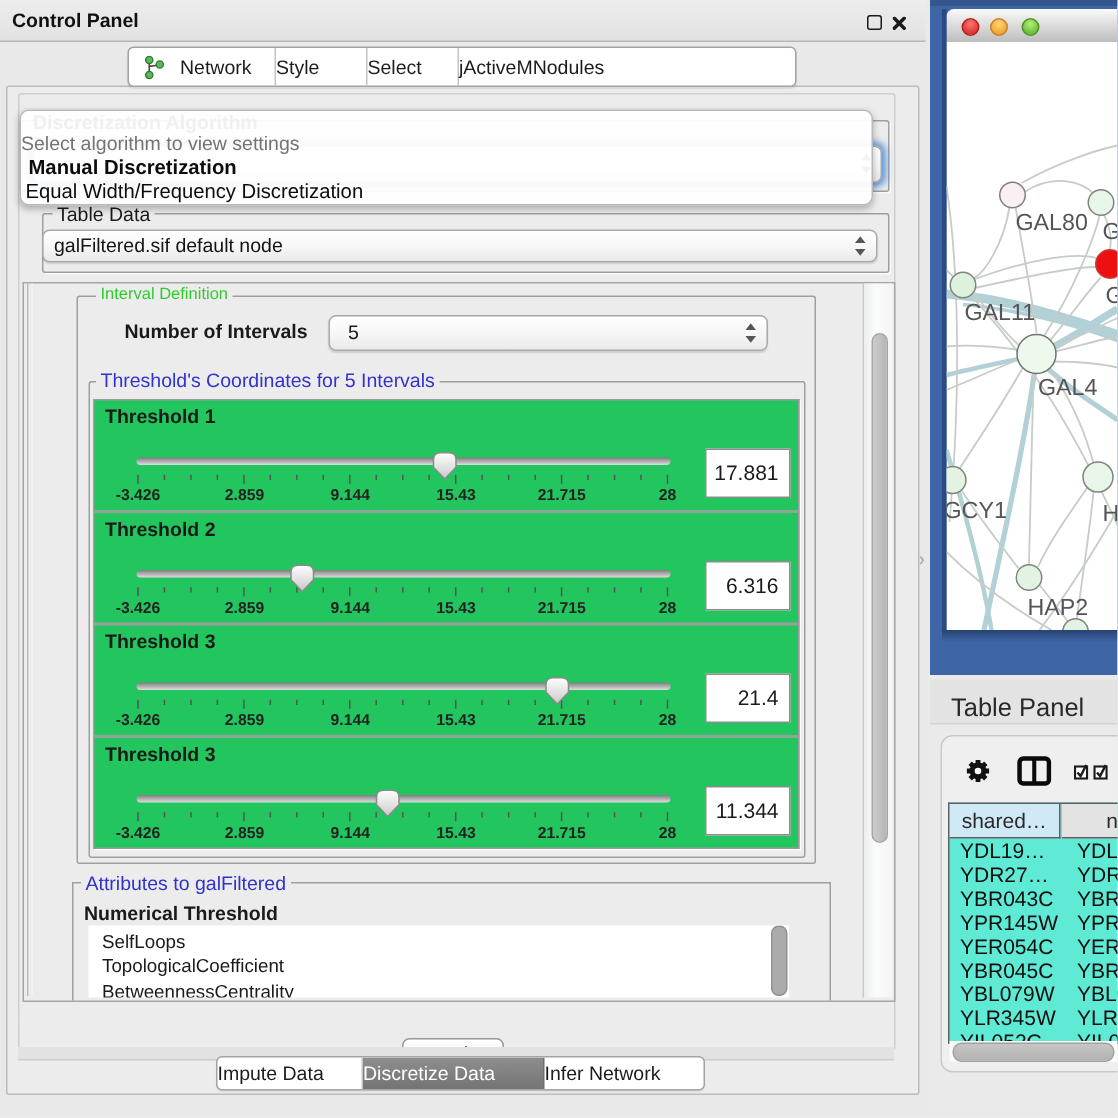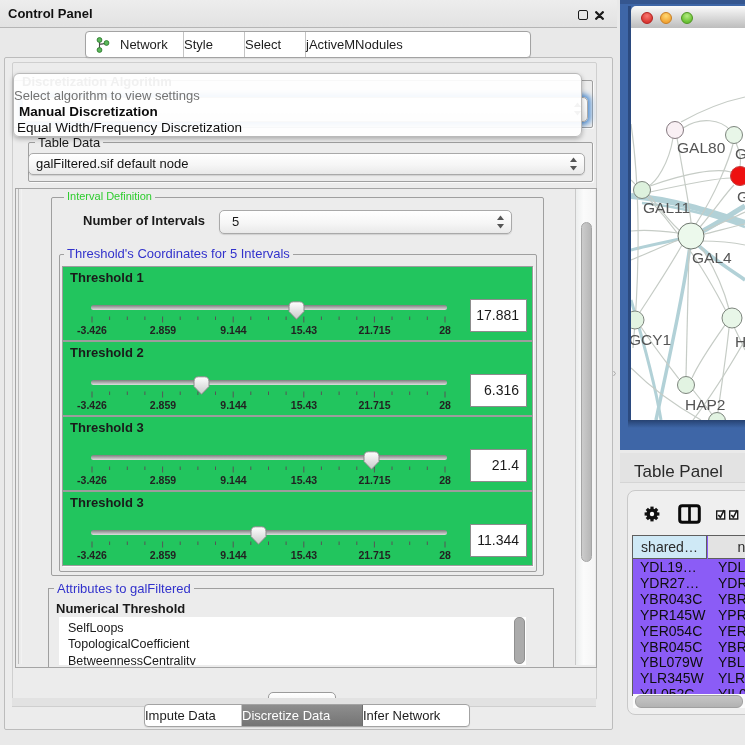--- a/index.html
+++ b/index.html
@@ -395,21 +395,21 @@
   <line x1="11.5" y1="2" x2="11.5" y2="18" stroke="#0a0a0a" stroke-width="2.7"></line>
 </svg>
 
 <svg class="abs" style="left:716px;top:509px" width="24" height="11" viewBox="0 0 24 11">
   <rect x="0.7" y="2" width="8" height="8" fill="#fff" stroke="#1a1a1a" stroke-width="1.4"></rect>
   <path d="M2.3 6 L4.4 8.4 L8.2 1" stroke="#1a1a1a" stroke-width="1.6" fill="none"></path>
   <rect x="13.7" y="2" width="8" height="8" fill="#fff" stroke="#1a1a1a" stroke-width="1.4"></rect>
   <path d="M15.3 6 L17.4 8.4 L21.2 1" stroke="#1a1a1a" stroke-width="1.6" fill="none"></path>
 </svg>
 
-<div class="abs" style="left:632px;top:535px;width:113px;height:160px;overflow:hidden;font-size:14px;border-left:1.5px solid #5f5f5f;border-top:1.5px solid #5f5f5f;background:#8b5cf6">
+<div class="abs" style="left:632px;top:535px;width:113px;height:160px;overflow:hidden;font-size:14px;border-left:1.5px solid #5f5f5f;border-top:1.5px solid #5f5f5f;background:#5eead4">
   <div style="position:absolute;left:0;top:0;width:73px;height:22px;background:#cfe9f6;border-right:1.5px solid #5f5f5f;border-bottom:1.5px solid #5f5f5f;text-align:center;line-height:22px;color:#2a2a2a">shared…</div>
   <div style="position:absolute;left:74.5px;top:0;width:120px;height:22px;background:#e3e3e3;border-bottom:1.5px solid #5f5f5f;line-height:22px;padding-left:30px;color:#2a2a2a">na</div>
   <div style="position:absolute;left:7px;top:24px;line-height:15.9px;color:#0e0e0e">YDL19…<br>YDR27…<br>YBR043C<br>YPR145W<br>YER054C<br>YBR045C<br>YBL079W<br>YLR345W<br>YIL052C</div>
   <div style="position:absolute;left:85px;top:24px;line-height:15.9px;color:#0e0e0e">YDL1<br>YDR2<br>YBR0<br>YPR1<br>YER0<br>YBR0<br>YBL0<br>YLR3<br>YIL0</div>
 </div>
 
 <div class="abs" style="left:633px;top:694px;width:112px;height:14px;background:#fbfbfb"></div>
 <div class="abs" style="left:635px;top:695px;width:106px;height:11px;background:linear-gradient(#c6c6c6,#b2b2b2);border:1px solid #a0a0a0;border-radius:6px"></div>
 
 </body></html>

